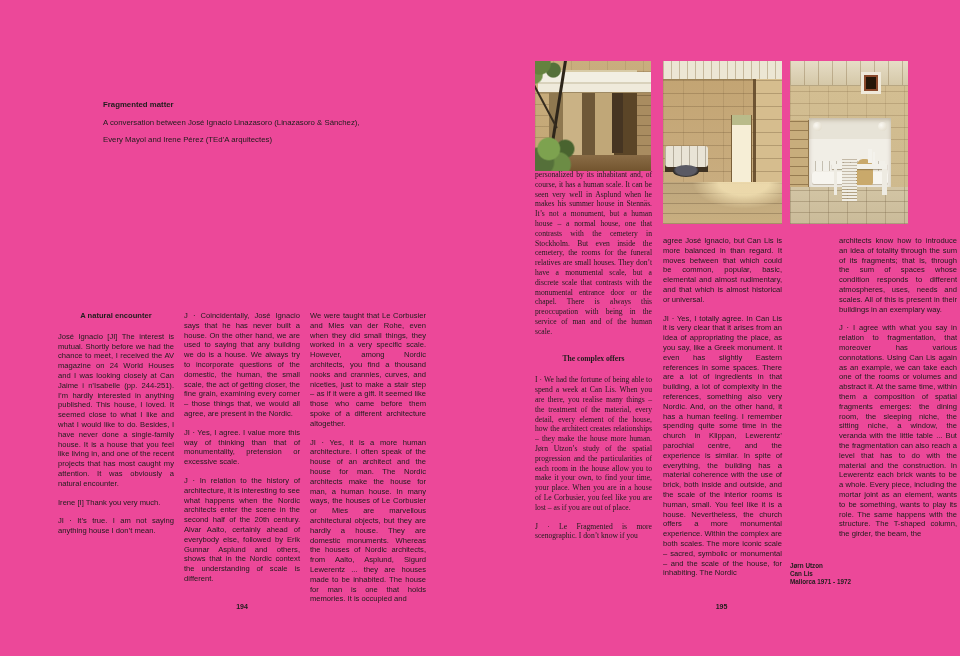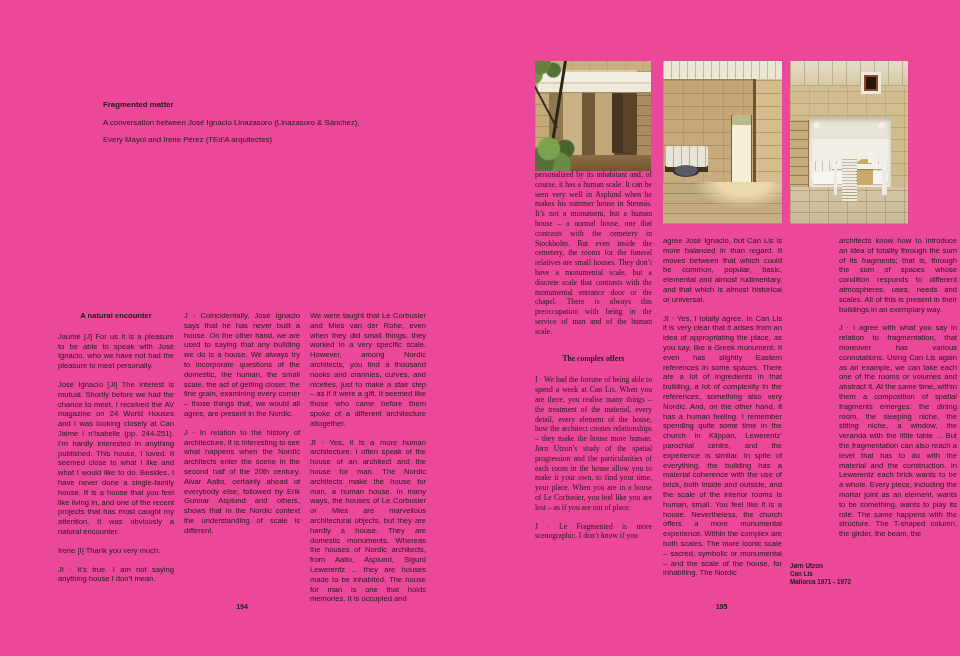--- a/index.html
+++ b/index.html
@@ -151,27 +151,27 @@
 
     <div class="title-block">
       <div class="title-line-bold">Fragmented matter</div>
       <div>A conversation between José Ignacio Linazasoro (Linazasoro &amp; Sánchez),</div>
       <div>Every Mayol and Irene Pérez (TEd’A arquitectes)</div>
     </div>
 
     <div class="columns-left">
       <div class="body-col">
         <div class="col-heading">A natural encounter</div>
-        <p>Jaume [J] For us it is a pleasure to be able to speak with José Ignacio, who we have not had the pleasure to meet personally.</p>
         <p>José Ignacio [JI] The interest is mutual. Shortly before we had the chance to meet, I received the AV magazine on 24 World Houses and I was looking closely at Can Jaime i n’Isabelle (pp. 244-251). I’m hardly interested in anything published. This house, I loved. It seemed close to what I like and what I would like to do. Besides, I have never done a single-family house. It is a house that you feel like living in, and one of the recent projects that has most caught my attention. It was obviously a natural encounter.</p>
         <p>Irene [I] Thank you very much.</p>
         <p>JI · It’s true. I am not saying anything house I don’t mean.</p>
       </div>
       <div class="body-col">
         <p>J · Coincidentally, José Ignacio says that he has never built a house. On the other hand, we are used to saying that any building we do is a house. We always try to incorporate questions of the domestic, the human, the small scale, the act of getting closer, the fine grain, examining every corner – those things that, we would all agree, are present in the Nordic.</p>
+        <p>JI · Yes, I agree. I value more this way of thinking than that of monumentality, pretension or excessive scale.</p>
         <p>J · In relation to the history of architecture, it is interesting to see what happens when the Nordic architects enter the scene in the second half of the 20th century. Alvar Aalto, certainly ahead of everybody else, followed by Erik Gunnar Asplund and others, shows that in the Nordic context the understanding of scale is different.</p>
       </div>
       <div class="body-col">
         <p>We were taught that Le Corbusier and Mies van der Rohe, even when they did small things, they worked in a very specific scale. However, among Nordic architects, you find a thousand nooks and crannies, curves, and niceties, just to make a stair step – as if it were a gift. It seemed like those who came before them spoke of a different architecture altogether.</p>
         <p>JI · Yes, it is a more human architecture. I often speak of the house of an architect and the house for man. The Nordic architects make the house for man, a human house. In many ways, the houses of Le Corbusier or Mies are marvellous architectural objects, but they are hardly a house. They are domestic monuments. Whereas the houses of Nordic architects, from Aalto, Asplund, Sigurd Lewerentz ... they are houses made to be inhabited. The house for man is one that holds memories. It is occupied and</p>
       </div>
     </div>
 
     <div class="page-num pn-left">194</div>
   </div>

